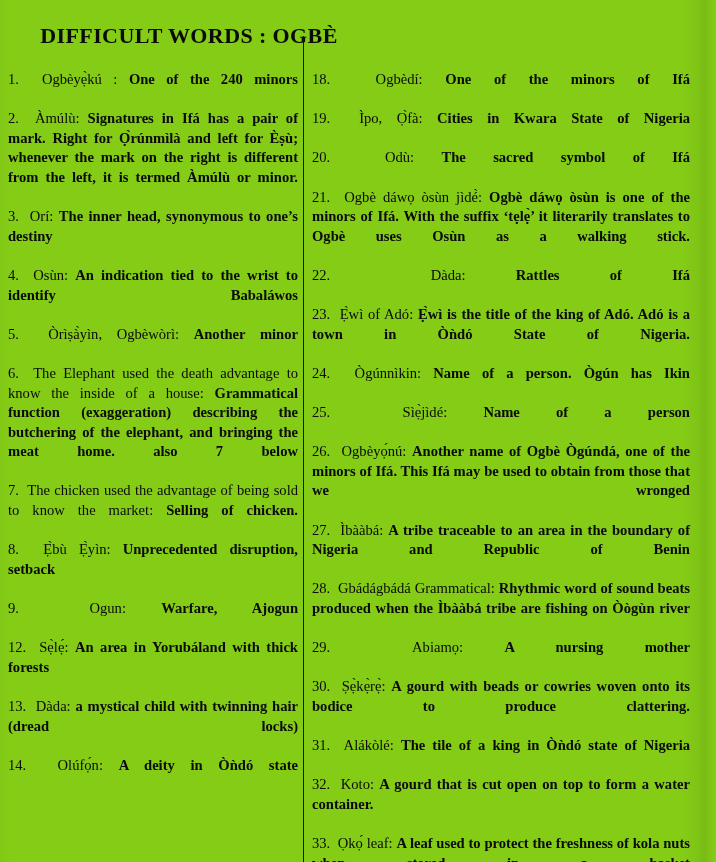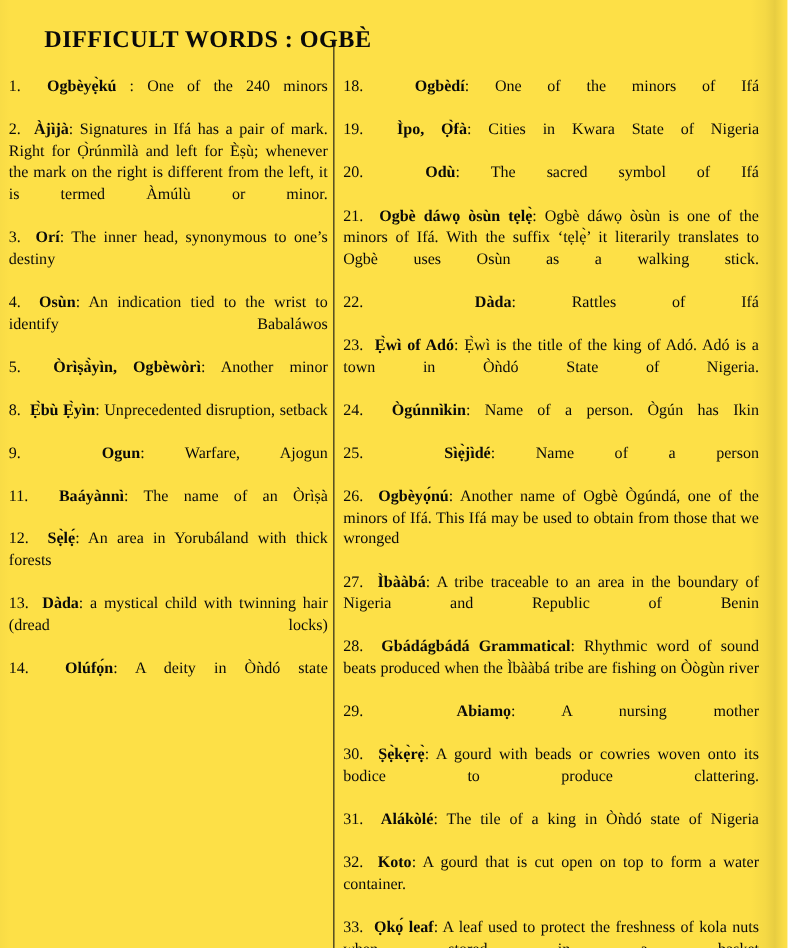--- a/index.html
+++ b/index.html
@@ -10,21 +10,21 @@
   }
   body {
     font-family: "Liberation Serif", "DejaVu Serif", serif;
     color: #0a0a0a;
   }
   #page {
     position: relative;
     width: 716px;
     height: 862px;
     margin: 0;
-    background: #fde047;
+    background: #84cc16;
     overflow: hidden;
     box-sizing: border-box;
   }
   
   #scan-shade {
     position: absolute;
     top: 0;
     right: 0;
     width: 34px;
     height: 100%;
@@ -87,24 +87,24 @@
 
   .entry {
     margin: 0 0 0 0;
     padding: 0;
     text-indent: 0;
   }
   .entry .num {
     font-weight: normal;
   }
   .entry .term {
-    font-weight: bold;
+    font-weight: normal;
   }
   .entry .gloss {
-    font-weight: normal;
+    font-weight: bold;
   }
   
   .entry:after {
     content: "";
     display: inline-block;
     width: 100%;
   }
 </style>
 </head>
 <body>
@@ -112,37 +112,38 @@
 <div id="page">
 
   <div id="scan-shade-left"></div>
 
   <h1 id="title">DIFFICULT WORDS : OGBÈ</h1>
 
   <div id="column-divider"></div>
 
   <div class="column" id="col-left">
       <p class="entry"><span class="num">1.&nbsp; </span><span class="term">Ogbèyẹ̀kú</span><span class="sep"> : </span><span class="gloss">One of the 240 minors</span></p>
-      <p class="entry"><span class="num">2.&nbsp; </span><span class="term">Àjìjà</span><span class="sep">: </span><span class="gloss">Signatures in Ifá has a pair of mark. Right for Ọ̀rúnmìlà and left for Èṣù; whenever the mark on the right is different from the left, it is termed Àmúlù or minor.</span></p>
+      <p class="entry"><span class="num">2.&nbsp; </span><span class="term">Àmúlù</span><span class="sep">: </span><span class="gloss">Signatures in Ifá has a pair of mark. Right for Ọ̀rúnmìlà and left for Èṣù; whenever the mark on the right is different from the left, it is termed Àmúlù or minor.</span></p>
       <p class="entry"><span class="num">3.&nbsp; </span><span class="term">Orí</span><span class="sep">: </span><span class="gloss">The inner head, synonymous to one’s  destiny</span></p>
       <p class="entry"><span class="num">4.&nbsp; </span><span class="term">Osùn</span><span class="sep">: </span><span class="gloss">An indication tied to the wrist to identify Babaláwos</span></p>
       <p class="entry"><span class="num">5.&nbsp; </span><span class="term">Òrìṣà̀yìn, Ogbèwòrì</span><span class="sep">: </span><span class="gloss">Another minor</span></p>
+      <p class="entry"><span class="num">6.&nbsp; </span><span class="term">The Elephant used the death advantage to know the inside of a house</span><span class="sep">: </span><span class="gloss">Grammatical function (exaggeration) describing the butchering of the elephant, and bringing the meat home. also 7 below</span></p>
+      <p class="entry"><span class="num">7.&nbsp; </span><span class="term">The chicken used the advantage of being sold to know the market</span><span class="sep">: </span><span class="gloss">Selling of chicken.</span></p>
       <p class="entry"><span class="num">8.&nbsp; </span><span class="term">Ẹ̀bù Ẹ̀yìn</span><span class="sep">: </span><span class="gloss">Unprecedented disruption, setback</span></p>
       <p class="entry"><span class="num">9.&nbsp; </span><span class="term">Ogun</span><span class="sep">: </span><span class="gloss">Warfare, Ajogun</span></p>
-      <p class="entry"><span class="num">11.&nbsp; </span><span class="term">Baáyànnì</span><span class="sep">: </span><span class="gloss">The name of an Òrìṣà</span></p>
       <p class="entry"><span class="num">12.&nbsp; </span><span class="term">Sẹ̀lẹ́</span><span class="sep">: </span><span class="gloss">An area in Yorubáland with thick forests</span></p>
       <p class="entry"><span class="num">13.&nbsp; </span><span class="term">Dàda</span><span class="sep">: </span><span class="gloss">a mystical child with twinning hair (dread locks)</span></p>
       <p class="entry"><span class="num">14.&nbsp; </span><span class="term">Olúfọ́n</span><span class="sep">: </span><span class="gloss">A deity in Òǹdó state</span></p>
     </div>
 
   <div class="column" id="col-right">
       <p class="entry"><span class="num">18.&nbsp; </span><span class="term">Ogbèdí</span><span class="sep">: </span><span class="gloss">One of the minors of Ifá</span></p>
       <p class="entry"><span class="num">19.&nbsp; </span><span class="term">Ìpo, Ọ̀fà</span><span class="sep">: </span><span class="gloss">Cities in Kwara State of Nigeria</span></p>
       <p class="entry"><span class="num">20.&nbsp; </span><span class="term">Odù</span><span class="sep">: </span><span class="gloss">The sacred symbol of Ifá</span></p>
-      <p class="entry"><span class="num">21.&nbsp; </span><span class="term">Ogbè dáwọ òsùn tẹlẹ̀</span><span class="sep">: </span><span class="gloss">Ogbè dáwọ òsùn is one of the minors of Ifá. With the suffix ‘tẹlẹ̀’ it literarily translates to Ogbè uses Osùn as a walking stick.</span></p>
+      <p class="entry"><span class="num">21.&nbsp; </span><span class="term">Ogbè dáwọ òsùn jìdé̀</span><span class="sep">: </span><span class="gloss">Ogbè dáwọ òsùn is one of the minors of Ifá. With the suffix ‘tẹlẹ̀’ it literarily translates to Ogbè uses Osùn as a walking stick.</span></p>
       <p class="entry"><span class="num">22.&nbsp; </span><span class="term">Dàda</span><span class="sep">: </span><span class="gloss">Rattles of Ifá</span></p>
       <p class="entry"><span class="num">23.&nbsp; </span><span class="term">Ẹ̀wì of Adó</span><span class="sep">: </span><span class="gloss">Ẹ̀wì is the title of the king of Adó. Adó is a town in Òǹdó State of Nigeria.</span></p>
       <p class="entry"><span class="num">24.&nbsp; </span><span class="term">Ògúnnìkin</span><span class="sep">: </span><span class="gloss">Name of a person. Ògún has Ikin</span></p>
       <p class="entry"><span class="num">25.&nbsp; </span><span class="term">Sìẹ̀jìdé</span><span class="sep">: </span><span class="gloss">Name of a person</span></p>
       <p class="entry"><span class="num">26.&nbsp; </span><span class="term">Ogbèyọ́nú</span><span class="sep">: </span><span class="gloss">Another name of Ogbè Ògúndá, one of the minors of Ifá. This Ifá may be used to obtain from those that we wronged</span></p>
       <p class="entry"><span class="num">27.&nbsp; </span><span class="term">Ìbààbá</span><span class="sep">: </span><span class="gloss">A tribe traceable to an area in the boundary of Nigeria and Republic of Benin</span></p>
       <p class="entry"><span class="num">28.&nbsp; </span><span class="term">Gbádágbádá Grammatical</span><span class="sep">: </span><span class="gloss">Rhythmic word of sound beats produced when the Ìbààbá tribe are fishing on Òògùn river</span></p>
       <p class="entry"><span class="num">29.&nbsp; </span><span class="term">Abiamọ</span><span class="sep">: </span><span class="gloss">A nursing mother</span></p>
       <p class="entry"><span class="num">30.&nbsp; </span><span class="term">Ṣẹ̀kẹ̀rẹ̀</span><span class="sep">: </span><span class="gloss">A gourd with beads or cowries woven onto its bodice to produce clattering.</span></p>
       <p class="entry"><span class="num">31.&nbsp; </span><span class="term">Alákòlé</span><span class="sep">: </span><span class="gloss">The tile of a king in Òǹdó state of Nigeria</span></p>

